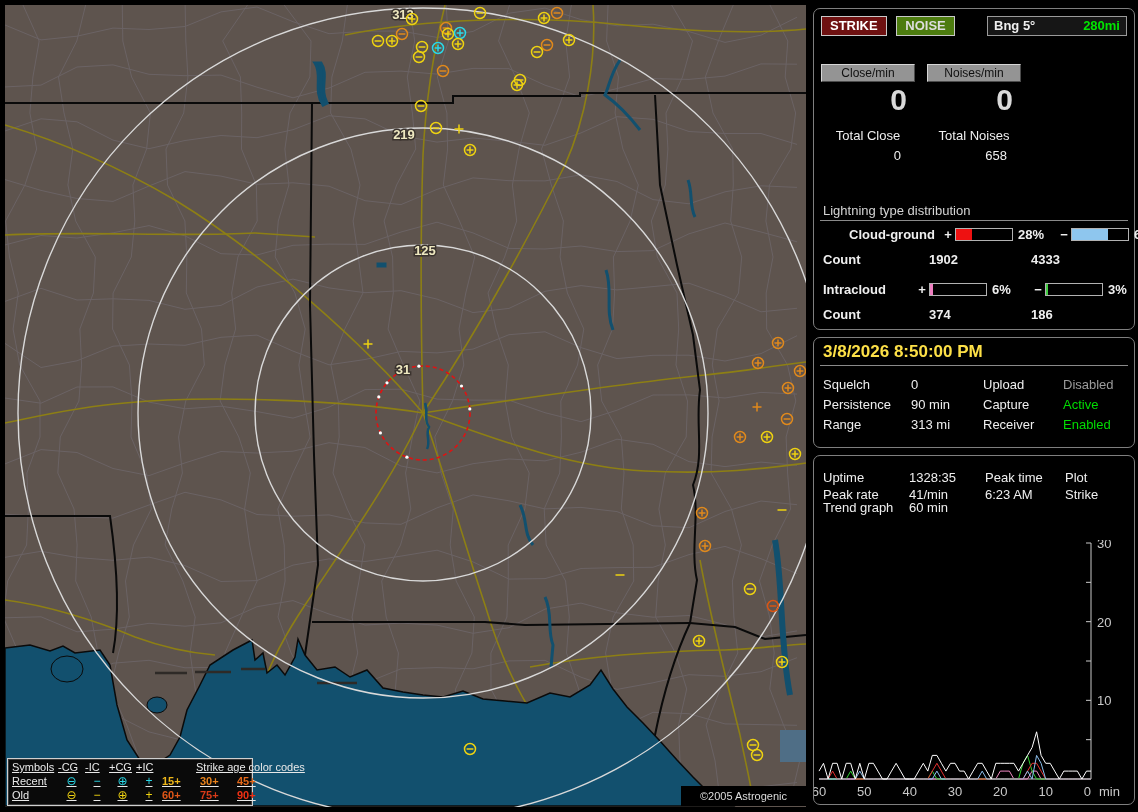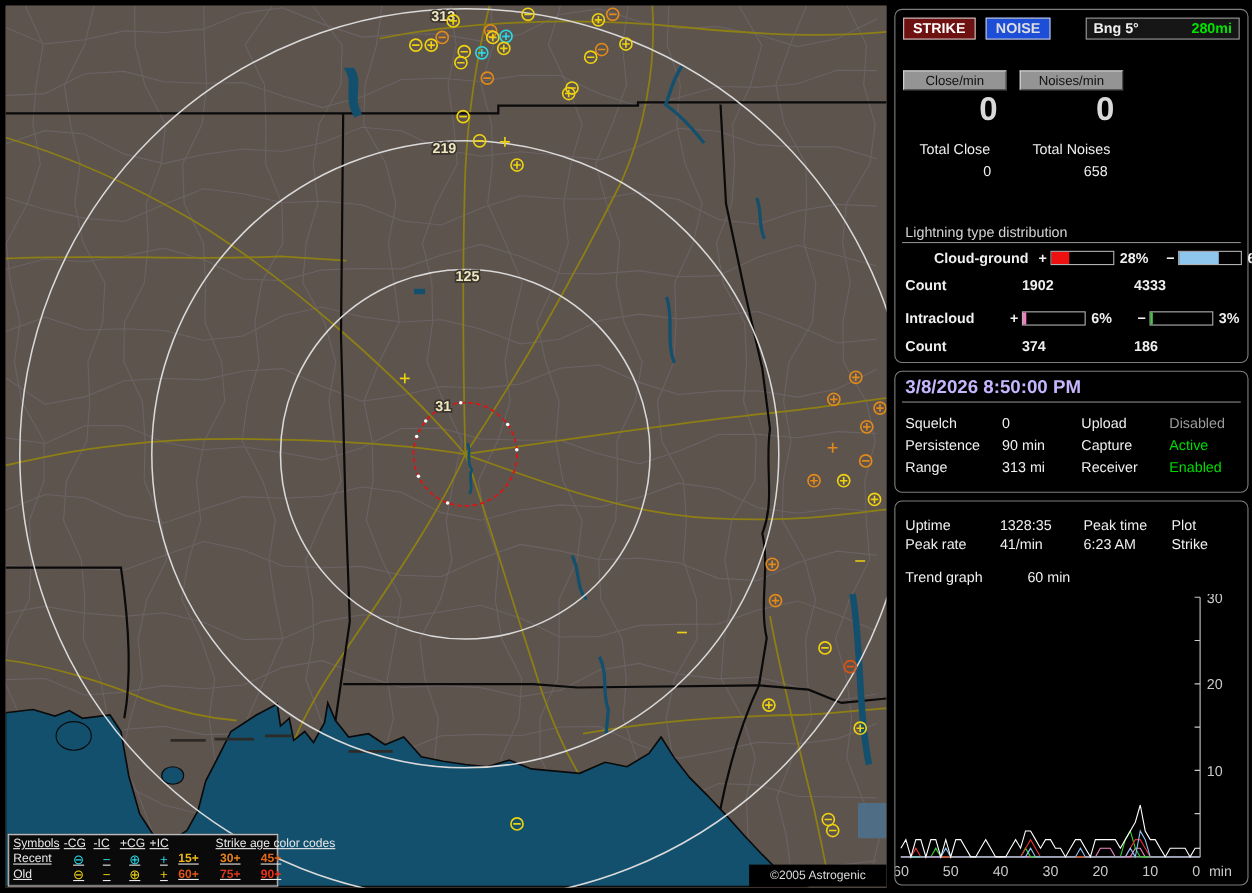--- a/index.html
+++ b/index.html
@@ -20,42 +20,42 @@
   .legend-grid .age{font-weight:bold;}
   
   .panel{position:absolute;left:810px;top:0;width:328px;height:812px;color:#efefef;font-size:13px;}
   .pbox{position:absolute;left:3px;width:322px;background:#000;border:1px solid #7f7f7f;
         border-radius:7px;box-sizing:border-box;}
   #box1{top:8px;height:322px;}
   #box2{top:337px;height:111px;}
   #box3{top:455px;height:350px;}
   .modebtn{display:inline-block;font-weight:bold;font-size:13px;padding:1px 8px 2px;border:1px solid #c8c8c8;}
   #strike-btn{background:#6e1111;color:#fff;margin-left:7px;}
-  #noise-btn{background:#1d4ed8;color:#dedede;margin-left:6px;}
+  #noise-btn{background:#4d7c0f;color:#dedede;margin-left:6px;}
   .bngbox{position:absolute;right:7px;top:7px;width:140px;background:#161616;border:1px solid #9a9a9a;
           font-weight:bold;font-size:13px;padding:1px 6px 2px;box-sizing:border-box;}
   .bngrange{float:right;color:#00e400;}
   .stats{position:absolute;top:55px;left:7px;right:7px;display:grid;grid-template-columns:1fr 1fr 1fr;column-gap:12px;}
   .stat-btn{background:#949494;color:#101010;font-size:12px;text-align:center;padding:1px 2px;
             border:1px solid #d6d6d6;border-right-color:#4c4c4c;border-bottom-color:#4c4c4c;}
   .stat-rate{font-weight:bold;font-size:30px;text-align:right;padding-right:8px;line-height:36px;height:40px;}
   .stat-total-label{text-align:center;margin-top:6px;}
   .stat-total{text-align:right;padding-right:14px;margin-top:5px;}
   .dist-title{position:absolute;top:194px;left:9px;color:#d4d4d4;}
   .hrline{position:absolute;left:6px;right:6px;border-top:1px solid #8a8a8a;}
   .dist-row{position:absolute;left:9px;right:4px;display:grid;
             grid-template-columns:92px 14px 58px 44px 14px 58px 40px;align-items:center;}
   .dist-name{font-weight:bold;}
   .bar{height:11px;border:1px solid #b2b2b2;background:#000;}
   .bar-fill{height:100%;width:0;}
   .pct{font-weight:bold;padding-left:5px;}
   .sign{font-weight:bold;text-align:center;}
   .cnt-row{position:absolute;left:9px;right:4px;display:grid;grid-template-columns:92px 14px 102px 116px;font-weight:bold;}
   .kv{position:absolute;left:9px;right:6px;display:grid;grid-template-columns:88px 72px 80px auto;}
-  .datetime{position:absolute;top:4px;left:9px;color:#c4b5fd;font-weight:bold;font-size:17px;}
+  .datetime{position:absolute;top:4px;left:9px;color:#fde047;font-weight:bold;font-size:17px;}
   .albl{fill:#c9c9c9;font-size:13px;font-family:"Liberation Sans",sans-serif;}
   .ax{stroke:#c9c9c9;stroke-width:1;}
 </style>
 </head>
 <body>
 
 <div class="map">
   <svg id="map-svg" width="801" height="802" viewBox="0 0 801 802">
       <rect x="0" y="0" width="801" height="802" fill="#5e544e"></rect>
       <g stroke="#756f77" stroke-width="1" fill="none" opacity="0.55">
@@ -398,21 +398,21 @@
       <div>1328:35</div>
       <div>Peak time</div>
       <div>Plot</div>
     </div>
     <div class="kv" style="top:31px;grid-template-columns:86px 76px 80px auto;">
       <div>Peak rate</div>
       <div>41/min</div>
       <div>6:23 AM</div>
       <div>Strike</div>
     </div>
-    <div class="kv" style="top:61px;grid-template-columns:86px auto;gap:25px;">
+    <div class="kv" style="top:44px;grid-template-columns:86px auto;">
       <div>Trend graph</div>
       <div>60 min</div>
     </div>
     <svg id="trend-svg" width="320" height="262" viewBox="0 0 320 262" style="position:absolute;left:0;top:84px;">
         <line class="ax" x1="5" y1="239" x2="277" y2="239"></line>
         <line class="ax" x1="277" y1="3" x2="277" y2="239"></line>
         <line class="ax" x1="272" y1="199.66666666666669" x2="277" y2="199.66666666666669"></line>
         <line class="ax" x1="272" y1="160.33333333333334" x2="277" y2="160.33333333333334"></line>
         <text class="albl" x="283" y="165.33333333333334">10</text>
         <line class="ax" x1="272" y1="121" x2="277" y2="121"></line>

